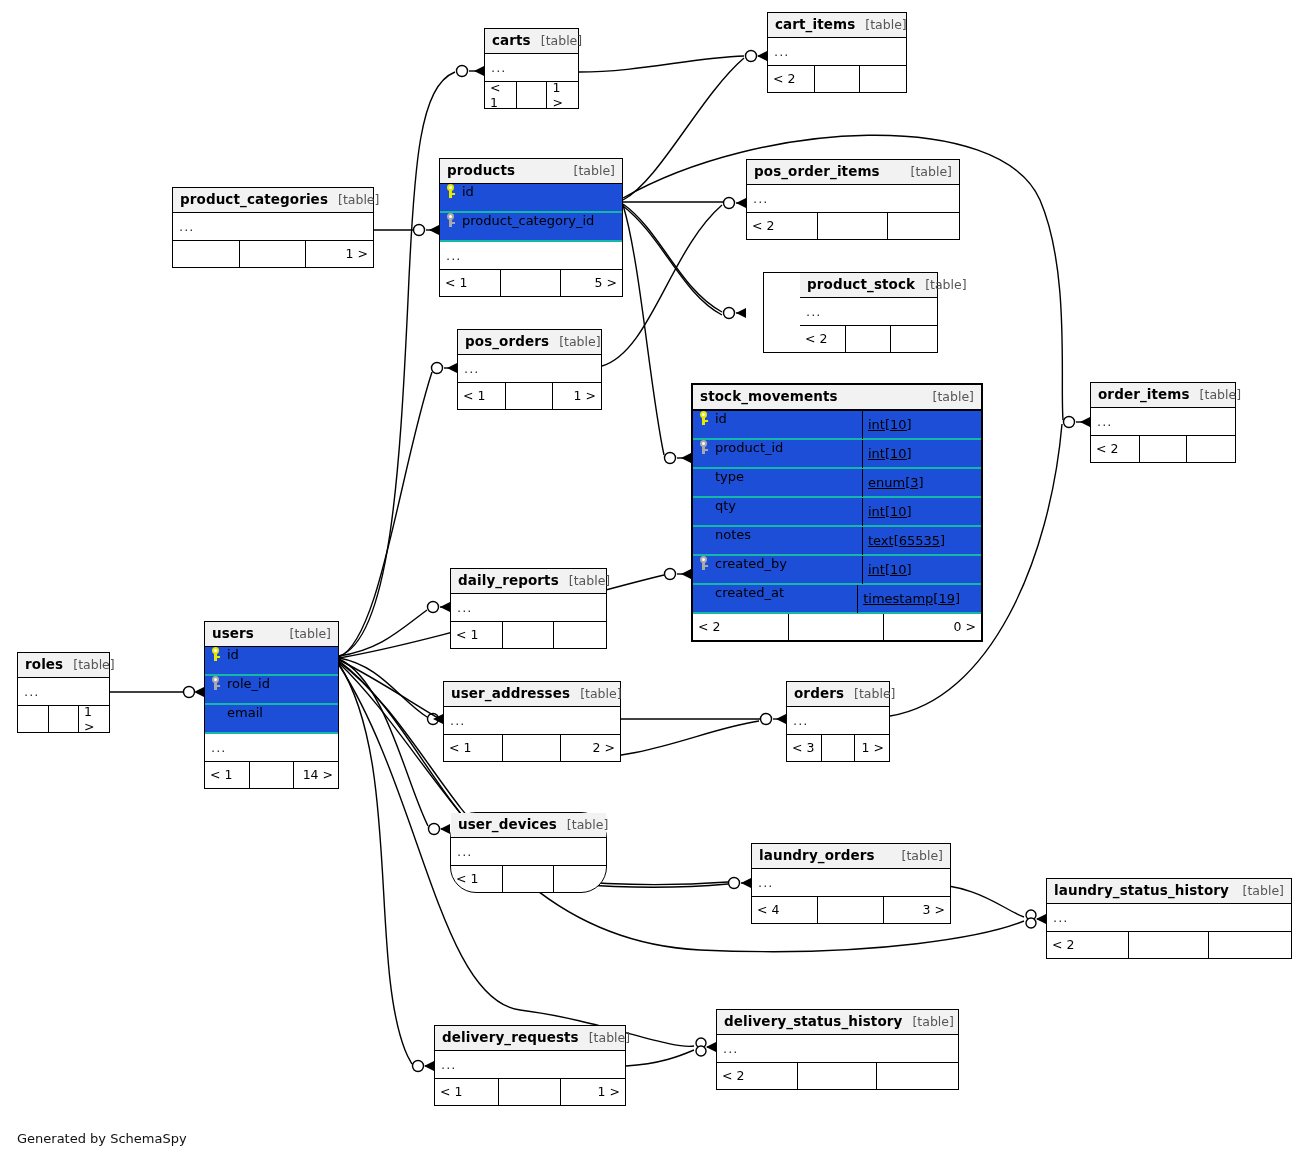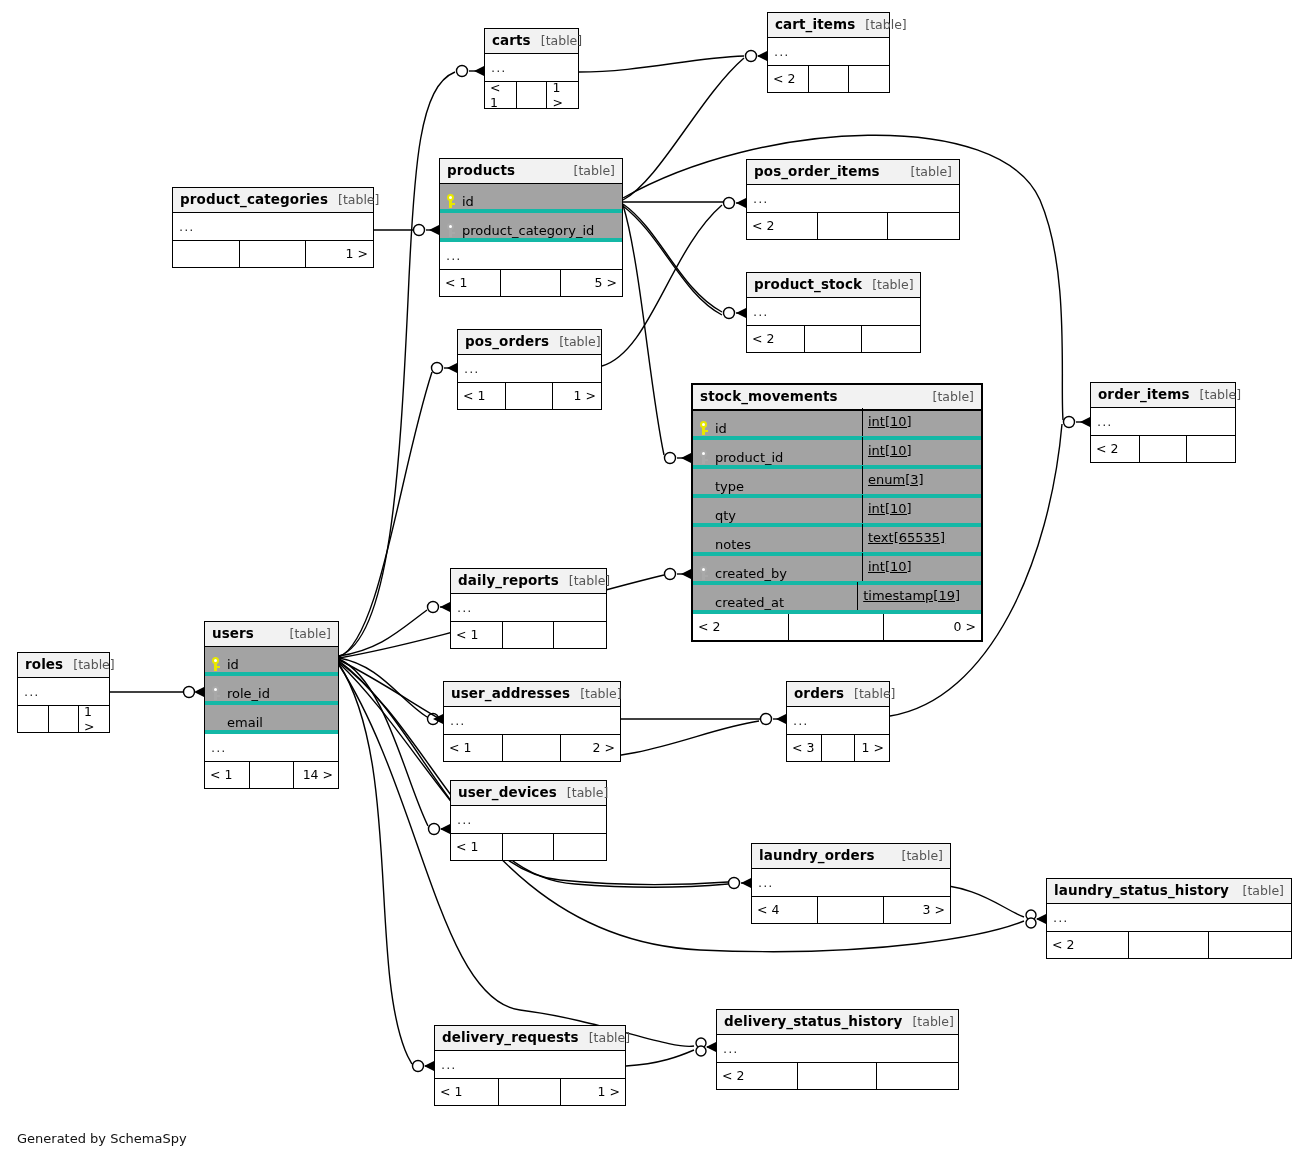--- a/index.html
+++ b/index.html
@@ -57,26 +57,26 @@
     color: #555555;
     font-size: 12.5px;
     padding-left: 10px;
     font-weight: normal;
   }
   .tbl.focus .tbl-head {
     border-bottom: 2px solid #000000;
   }
   .col-row {
     display: flex;
-    border-bottom: 4px solid #14b8a6;
+    border-bottom: 2px solid #14b8a6;
     height: 29px;
-    align-items: flex-end;
+    align-items: flex-start;
     box-sizing: border-box;
     white-space: nowrap;
-    background: #a3a3a3;
+    background: #1d4ed8;
   }
   .col-name {
     flex: 1 1 auto;
     padding-left: 6px;
     display: flex;
     align-items: center;
     gap: 6px;
     overflow: hidden;
   }
   .col-type {
@@ -273,21 +273,21 @@
           <span class="tbl-name">carts</span>
           <span class="tbl-tag">[table]</span>
         </div>
         <div class="ellipsis-row">...</div>
         <div class="foot">
           <div class="foot-l">&lt; 1</div>
           <div class="foot-m"></div>
           <div class="foot-r">1 &gt;</div>
         </div>
       </div>
-      <div class="tbl" style="left: 767px; top: 12px; width: 123px;">
+      <div class="tbl" style="left: 767px; top: 12px; width: 140px;">
         <div class="tbl-head">
           <span class="tbl-name">cart_items</span>
           <span class="tbl-tag">[table]</span>
         </div>
         <div class="ellipsis-row">...</div>
         <div class="foot">
           <div class="foot-l">&lt; 2</div>
           <div class="foot-m"></div>
           <div class="foot-r"></div>
         </div>
@@ -343,21 +343,21 @@
           <span class="tbl-name">pos_order_items</span>
           <span class="tbl-tag">[table]</span>
         </div>
         <div class="ellipsis-row">...</div>
         <div class="foot">
           <div class="foot-l">&lt; 2</div>
           <div class="foot-m"></div>
           <div class="foot-r"></div>
         </div>
       </div>
-      <div class="tbl" style="left: 746px; top: 272px; width: 175px;">
+      <div class="tbl" style="left: 763px; top: 272px; width: 175px; padding-left: 36px;">
         <div class="tbl-head">
           <span class="tbl-name">product_stock</span>
           <span class="tbl-tag">[table]</span>
         </div>
         <div class="ellipsis-row">...</div>
         <div class="foot">
           <div class="foot-l">&lt; 2</div>
           <div class="foot-m"></div>
           <div class="foot-r"></div>
         </div>
@@ -549,21 +549,21 @@
           <span class="tbl-name">orders</span>
           <span class="tbl-tag">[table]</span>
         </div>
         <div class="ellipsis-row">...</div>
         <div class="foot">
           <div class="foot-l">&lt; 3</div>
           <div class="foot-m"></div>
           <div class="foot-r">1 &gt;</div>
         </div>
       </div>
-      <div class="tbl" style="left: 450px; top: 780px; width: 157px;">
+      <div class="tbl" style="left: 450px; top: 812px; width: 157px; border-radius: 26px;">
         <div class="tbl-head">
           <span class="tbl-name">user_devices</span>
           <span class="tbl-tag">[table]</span>
         </div>
         <div class="ellipsis-row">...</div>
         <div class="foot">
           <div class="foot-l">&lt; 1</div>
           <div class="foot-m"></div>
           <div class="foot-r"></div>
         </div>

